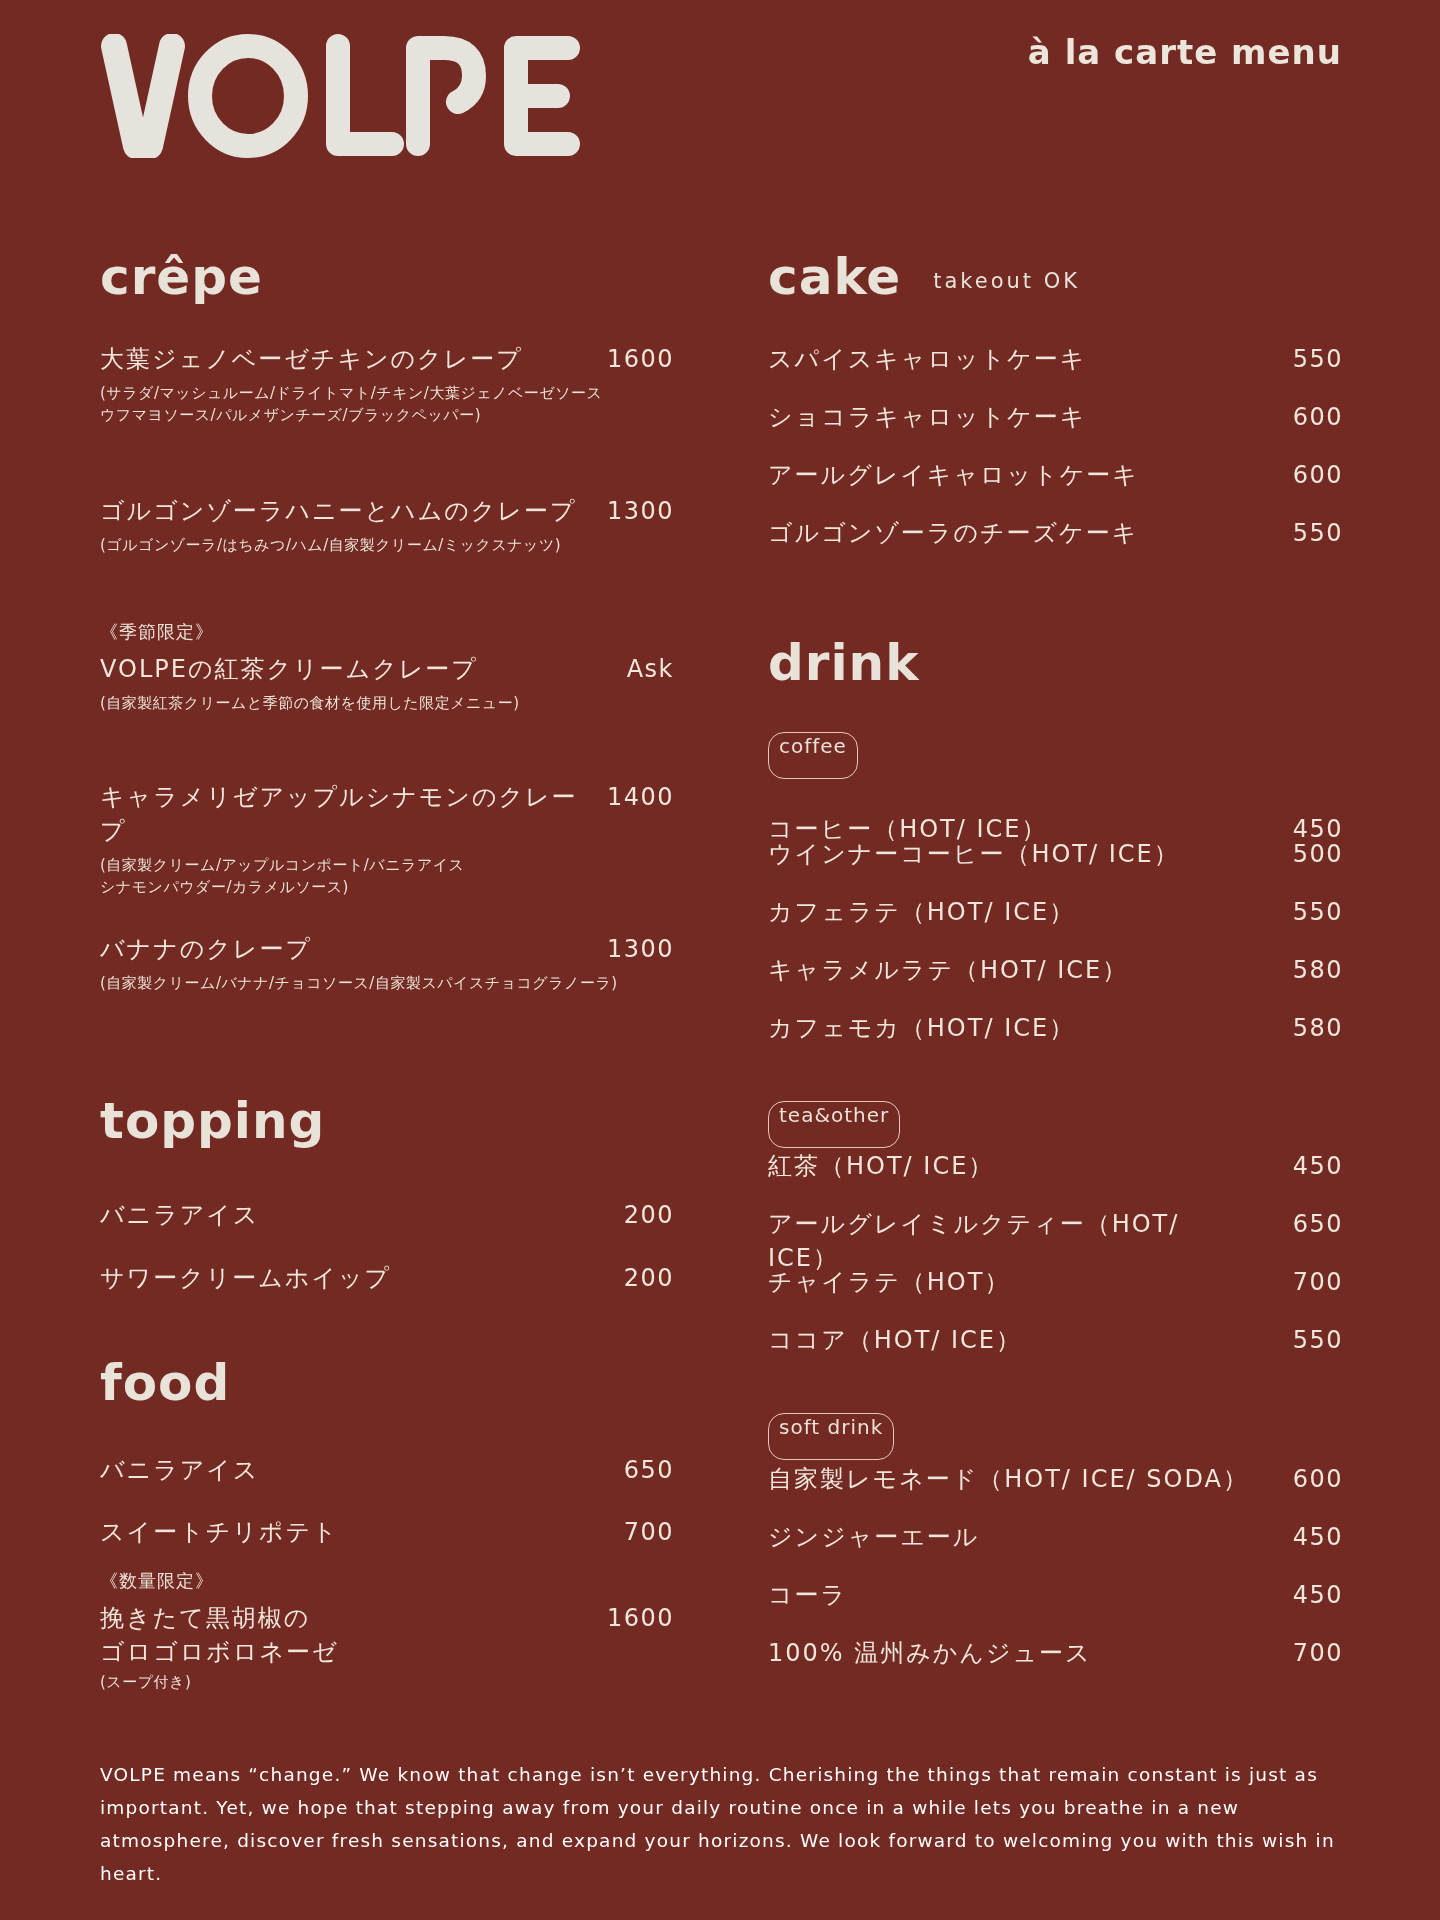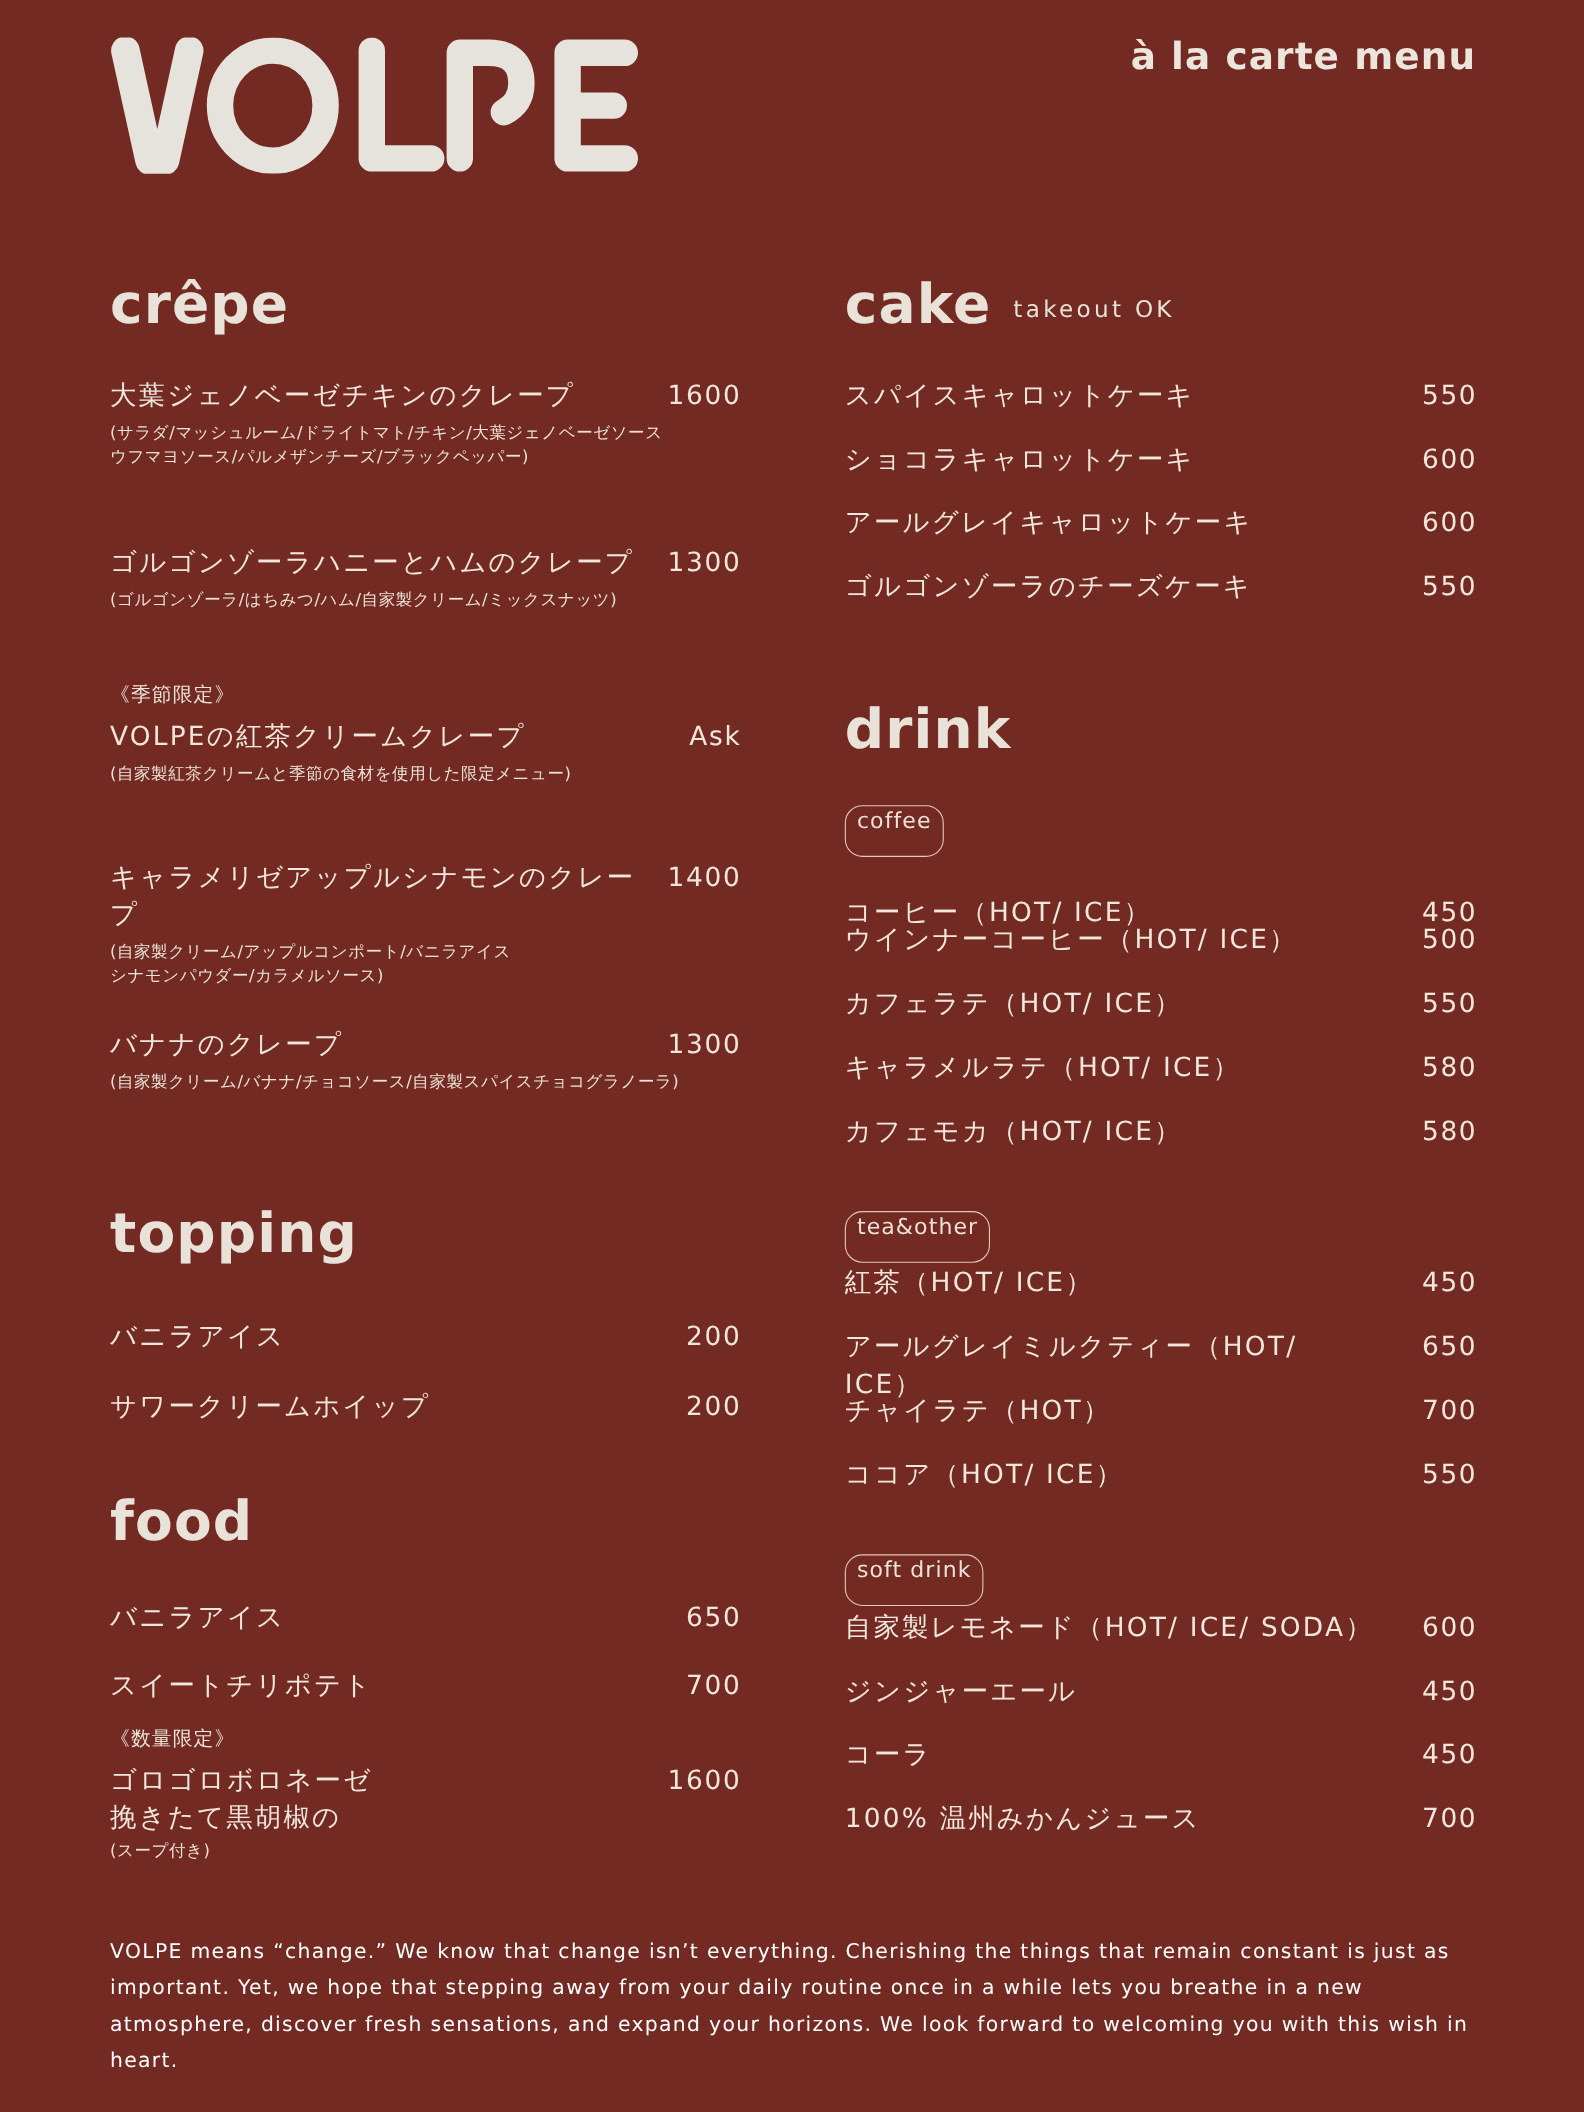--- a/index.html
+++ b/index.html
@@ -23,21 +23,21 @@
   }
   .col { position: absolute; }
   .col-left { left: 100px; width: 574px; }
   .col-right { left: 768px; width: 575px; }
   .section-title {
     position: absolute; font-size: 50px; font-weight: bold;
     color: #e8e2d8; letter-spacing: 1px;
   }
   .takeout {
     font-size: 21px; font-weight: normal; letter-spacing: 3px;
-    margin-left: 20px; vertical-align: 6px;
+    margin-left: 32px; vertical-align: 6px;
   }
   .item { position: absolute; left: 0; right: 0; }
   .item .name {
     font-size: 24px; letter-spacing: 2px; color: #f0e6dc;
     line-height: 34px; padding-right: 90px;
   }
   .item .price {
     position: absolute; right: 0; top: 0; font-size: 24px;
     letter-spacing: 1.5px; line-height: 34px; color: #f0e6dc;
   }
@@ -137,22 +137,22 @@
   <div class="item" style="top:1453px;">
     <div class="name">バニラアイス</div>
     <div class="price">650</div>
   </div>
   <div class="item" style="top:1515px;">
     <div class="name">スイートチリポテト</div>
     <div class="price">700</div>
   </div>
   <div class="item" style="top:1601px;">
     <div class="tag">《数量限定》</div>
+    <div class="name">挽きたて黒胡椒の</div>
     <div class="name">ゴロゴロボロネーゼ</div>
-    <div class="name">挽きたて黒胡椒の</div>
     <div class="price">1600</div>
     <div class="desc" style="margin-top:2px;">(スープ付き)</div>
   </div>
 </div>
 
 <div class="col col-right" style="top:0;height:1720px;">
 
   <div class="section-title" style="top:248px;">
     <span>cake</span><span class="takeout">takeout OK</span>
   </div>

